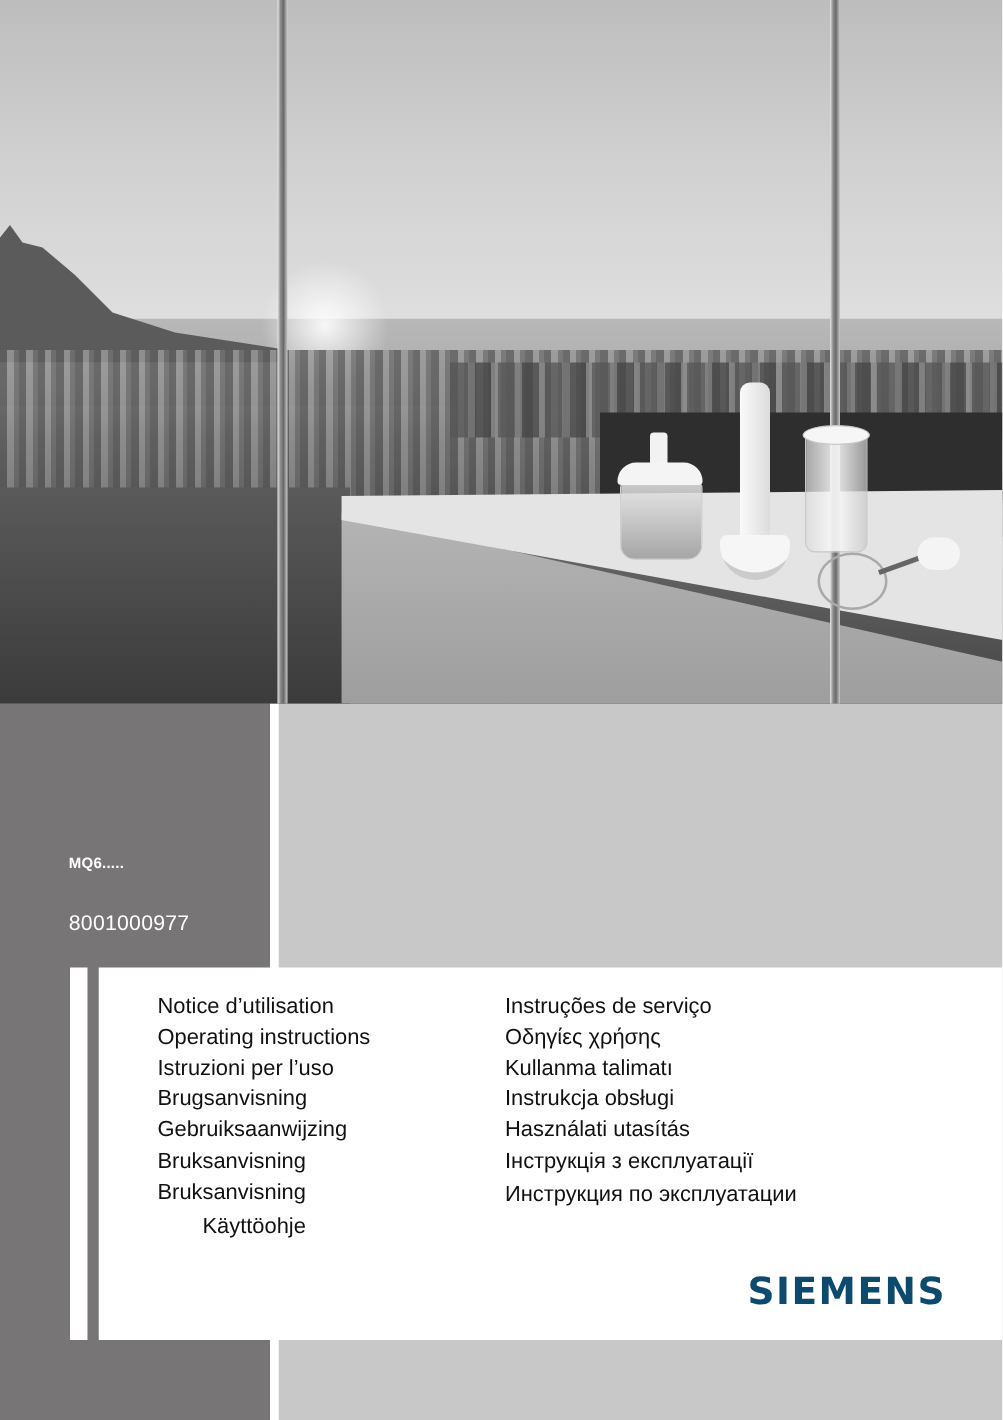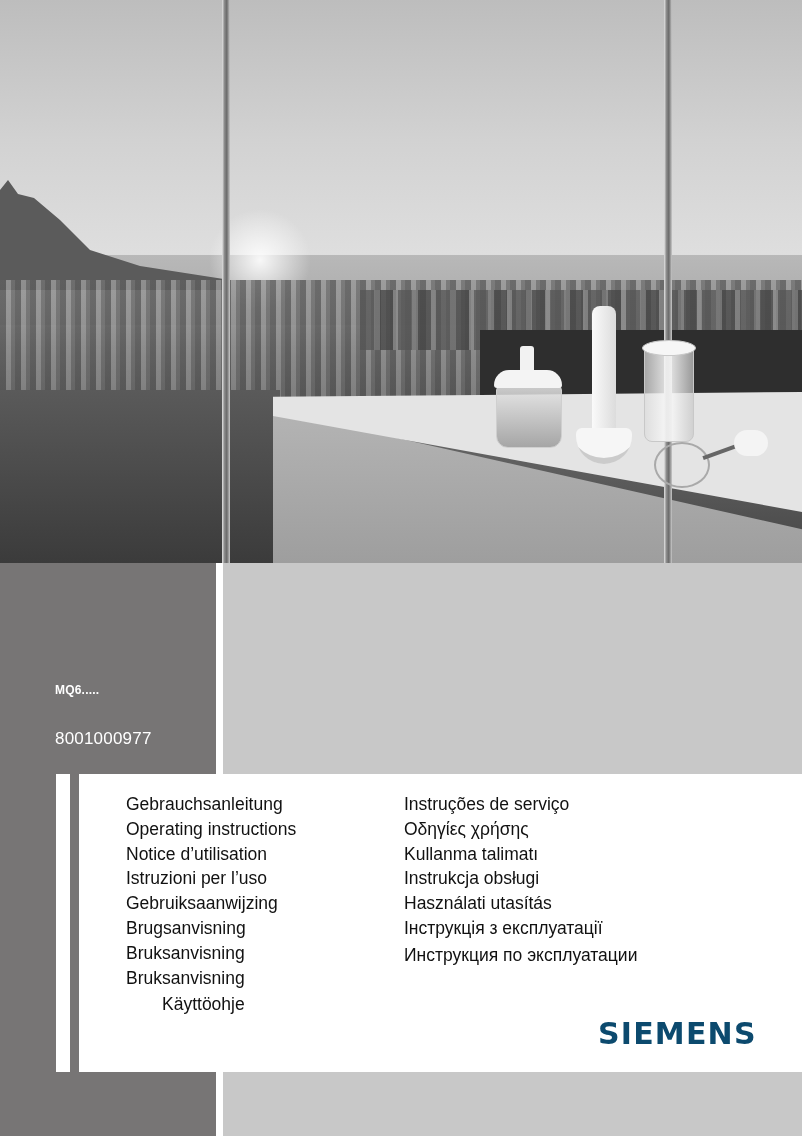--- a/index.html
+++ b/index.html
@@ -109,26 +109,25 @@
 <div class="abs gap-line"></div>
 <div class="abs light-block"></div>
 
 <div class="abs model">MQ6.....</div>
 <div class="abs partno">8001000977</div>
 
 <div class="abs panel-bar"></div>
 <div class="abs panel"></div>
 
 <ul class="abs lang-list col-left">
-  <li>Gebrauchsanleitung</li>
+  <li>Notice d’utilisation</li>
   <li>Operating instructions</li>
-  <li>Notice d’utilisation</li>
   <li>Istruzioni per l’uso</li>
+  <li>Brugsanvisning</li>
   <li>Gebruiksaanwijzing</li>
-  <li>Brugsanvisning</li>
   <li>Bruksanvisning</li>
   <li>Bruksanvisning</li>
   <li class="k" style="margin-top:2px">Käyttöohje</li>
 </ul>
 
 <ul class="abs lang-list col-right">
   <li>Instruções de serviço</li>
   <li>Οδηγίες χρήσης</li>
   <li>Kullanma talimatı</li>
   <li>Instrukcja obsługi</li>

